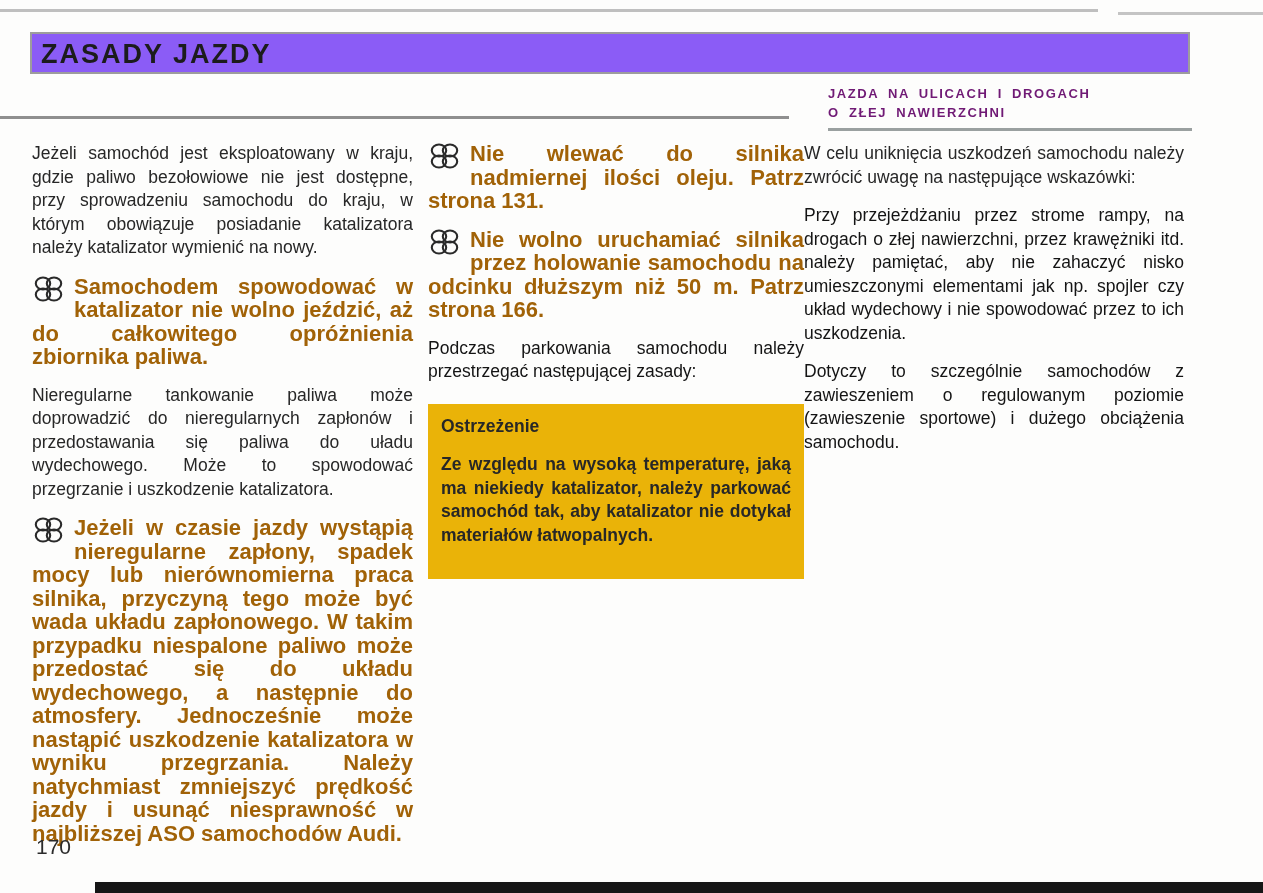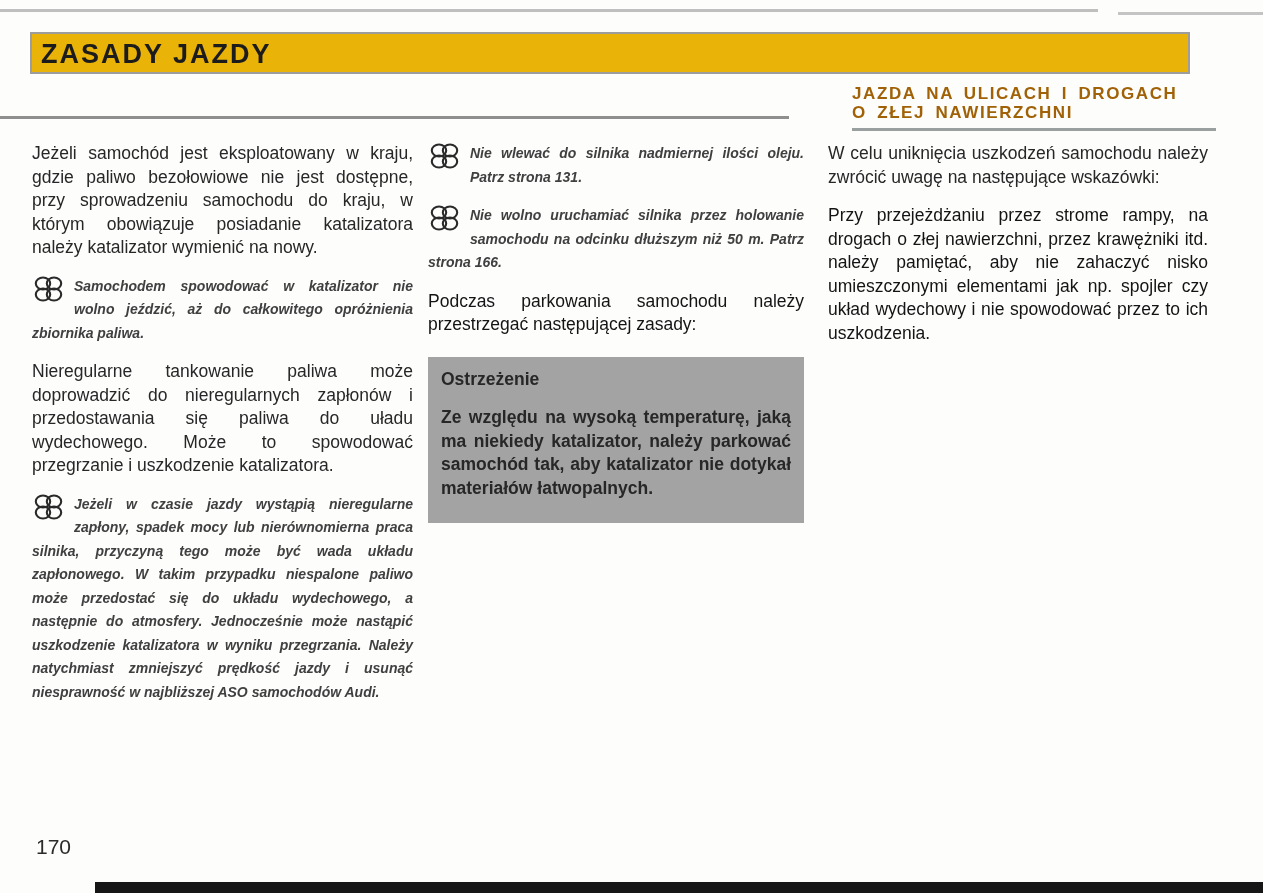--- a/index.html
+++ b/index.html
@@ -9,47 +9,47 @@
     font-family:"Liberation Sans", sans-serif;
     color:#1f1f1f;
     position:relative;
     overflow:hidden;
   }
   .rule-top-a { position:absolute; left:0; top:9px; width:1098px; height:3px; background:#bfbfbf; }
   .rule-top-b { position:absolute; left:1118px; top:12px; width:145px; height:3px; background:#c4c4c4; }
 
   .header-box {
     position:absolute; left:30px; top:32px; width:1156px; height:38px;
-    border:2px solid #9d9d9d; background:#eab308;
+    border:2px solid #9d9d9d; background:#8b5cf6;
   }
   .header-title {
     display:block; font-size:27px; font-weight:bold; letter-spacing:2px;
     padding-left:9px; line-height:40px; color:#1c1c1c;
   }
 
   .section-heading {
     position:absolute; left:828px; top:84px; width:364px;
-    color:#a16207; font-weight:bold; font-size:17px; letter-spacing:1.6px;
+    color:#701a75; font-weight:bold; font-size:13px; letter-spacing:1.6px;
     line-height:19px; word-spacing:4px;
-    border-bottom:3px solid #9aa0a0; padding-bottom:6px;margin-left:24px;
+    border-bottom:3px solid #9aa0a0; padding-bottom:6px;
   }
   .rule-columns { position:absolute; left:0; top:116px; width:789px; height:3px; background:#8f8f8f; }
 
   .col { position:absolute; top:142px; }
   .col-left  { left:32px;  width:381px; }
   .col-mid   { left:428px; width:376px; }
-  .col-right { left:828px; width:380px; }
+  .col-right { left:804px; width:380px; }
 
   .col p { margin:0 0 15px 0; font-size:17.5px; line-height:23.5px; text-align:justify; color:#272727; }
-  p.bi { font-weight:bold; font-style:italic; font-size:14px; line-height:23.5px; color:#404040; }
+  p.bi { font-weight:bold; font-size:22px; line-height:23.5px; color:#a16207; }
   p.b  { font-weight:normal; color:#141414; }
 
   .note-icon { float:left; width:42px; height:25px; padding-top:1px; }
 
-  .warning-box { background:#a3a3a3; padding:11px 13px 8px 13px; margin-top:20px; }
+  .warning-box { background:#eab308; padding:11px 13px 17px 13px; margin-top:20px; }
   .warning-title { font-weight:bold; font-size:18px; margin:0 0 11px 0; color:#141414; }
   .warning-body  { font-weight:bold; font-size:17.5px; line-height:23.5px; text-align:justify; margin:0; color:#141414; }
 
   .page-number { position:absolute; left:36px; top:835px; font-size:21px; color:#2b2b2b; }
   .bottom-bar  { position:absolute; left:95px; right:0; bottom:0; height:11px; background:#161616; }
 </style>
 </head>
 <body>
 
 <div class="rule-top-a"></div>
@@ -115,16 +115,17 @@
   <p class="b">Podczas parkowania samochodu należy przestrzegać następującej zasady:</p>
   <div class="warning-box">
     <p class="warning-title">Ostrzeżenie</p>
     <p class="warning-body">Ze względu na wysoką temperaturę, jaką ma niekiedy katalizator, należy parkować samochód tak, aby katalizator nie dotykał materiałów łatwopalnych.</p>
   </div>
 </div>
 
 <div class="col col-right">
   <p>W celu uniknięcia uszkodzeń samochodu należy zwrócić uwagę na następujące wskazówki:</p>
   <p class="b">Przy przejeżdżaniu przez strome rampy, na drogach o złej nawierzchni, przez krawężniki itd. należy pamiętać, aby nie zahaczyć nisko umieszczonymi elementami jak np. spojler czy układ wydechowy i nie spowodować przez to ich uszkodzenia.</p>
+  <p class="b">Dotyczy to szczególnie samochodów z zawieszeniem o regulowanym poziomie (zawieszenie sportowe) i dużego obciążenia samochodu.</p>
 </div>
 
 <div class="page-number">170</div>
 <div class="bottom-bar"></div>
 
 </body></html>

